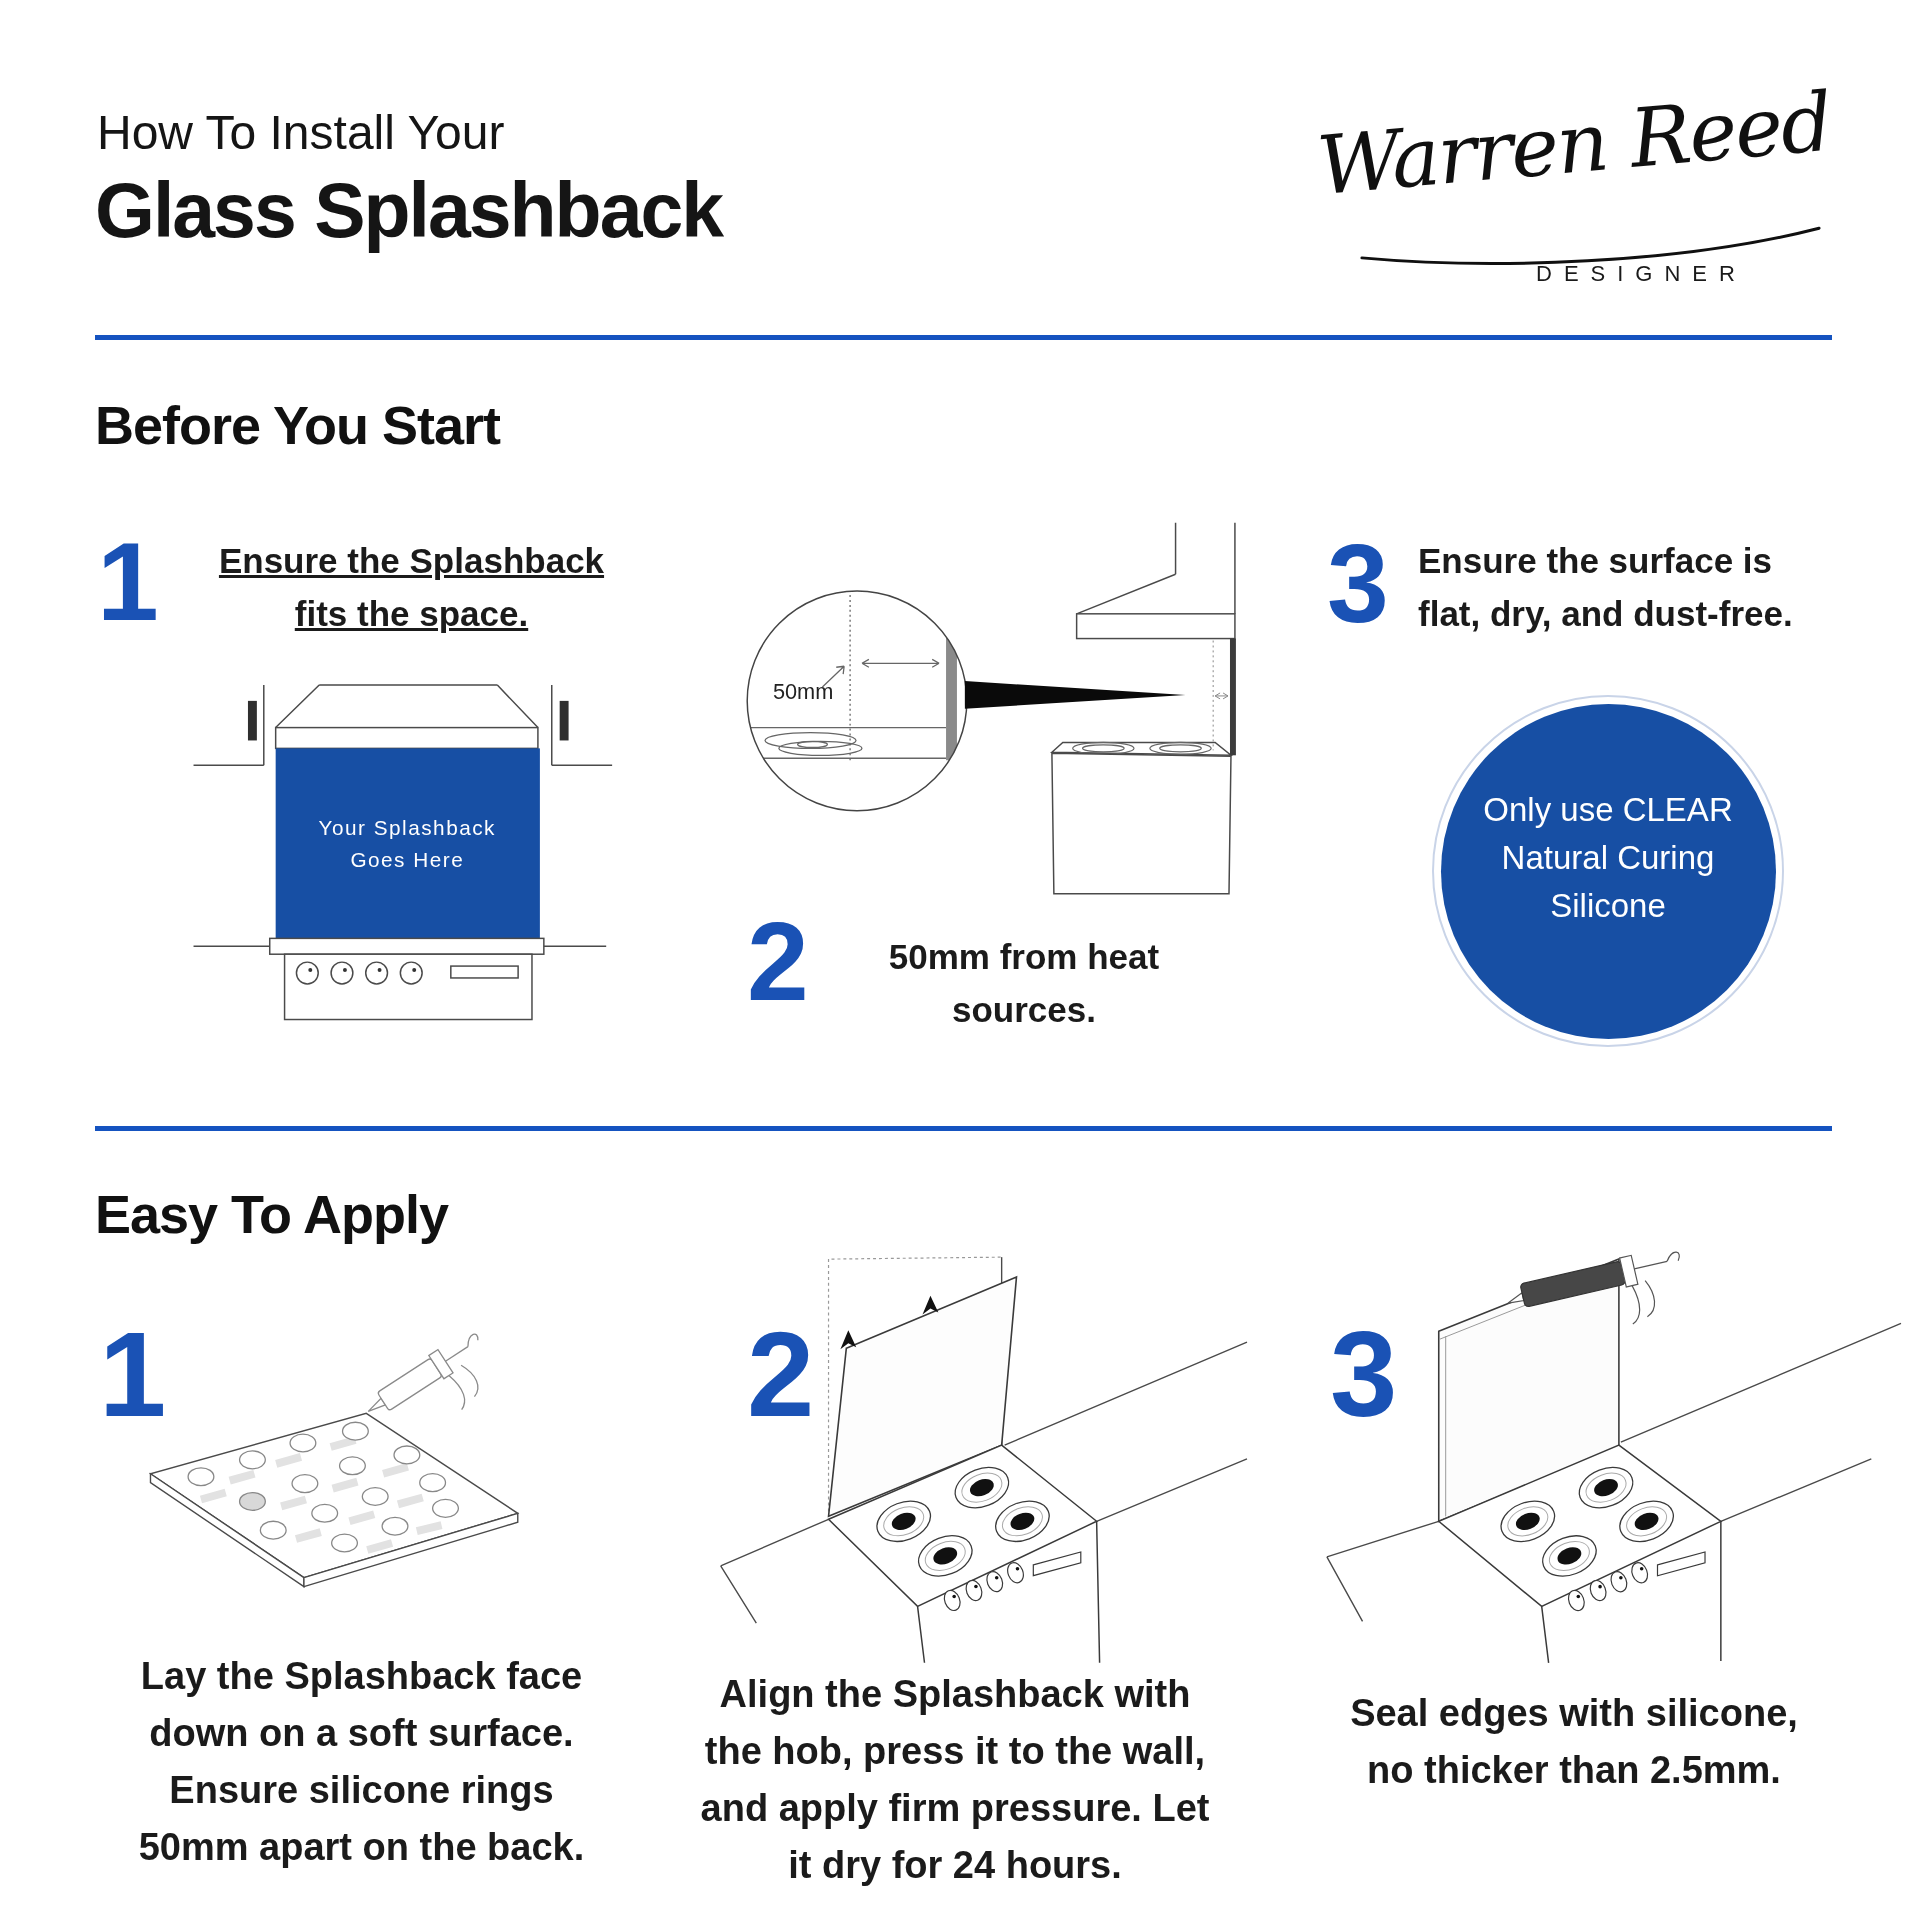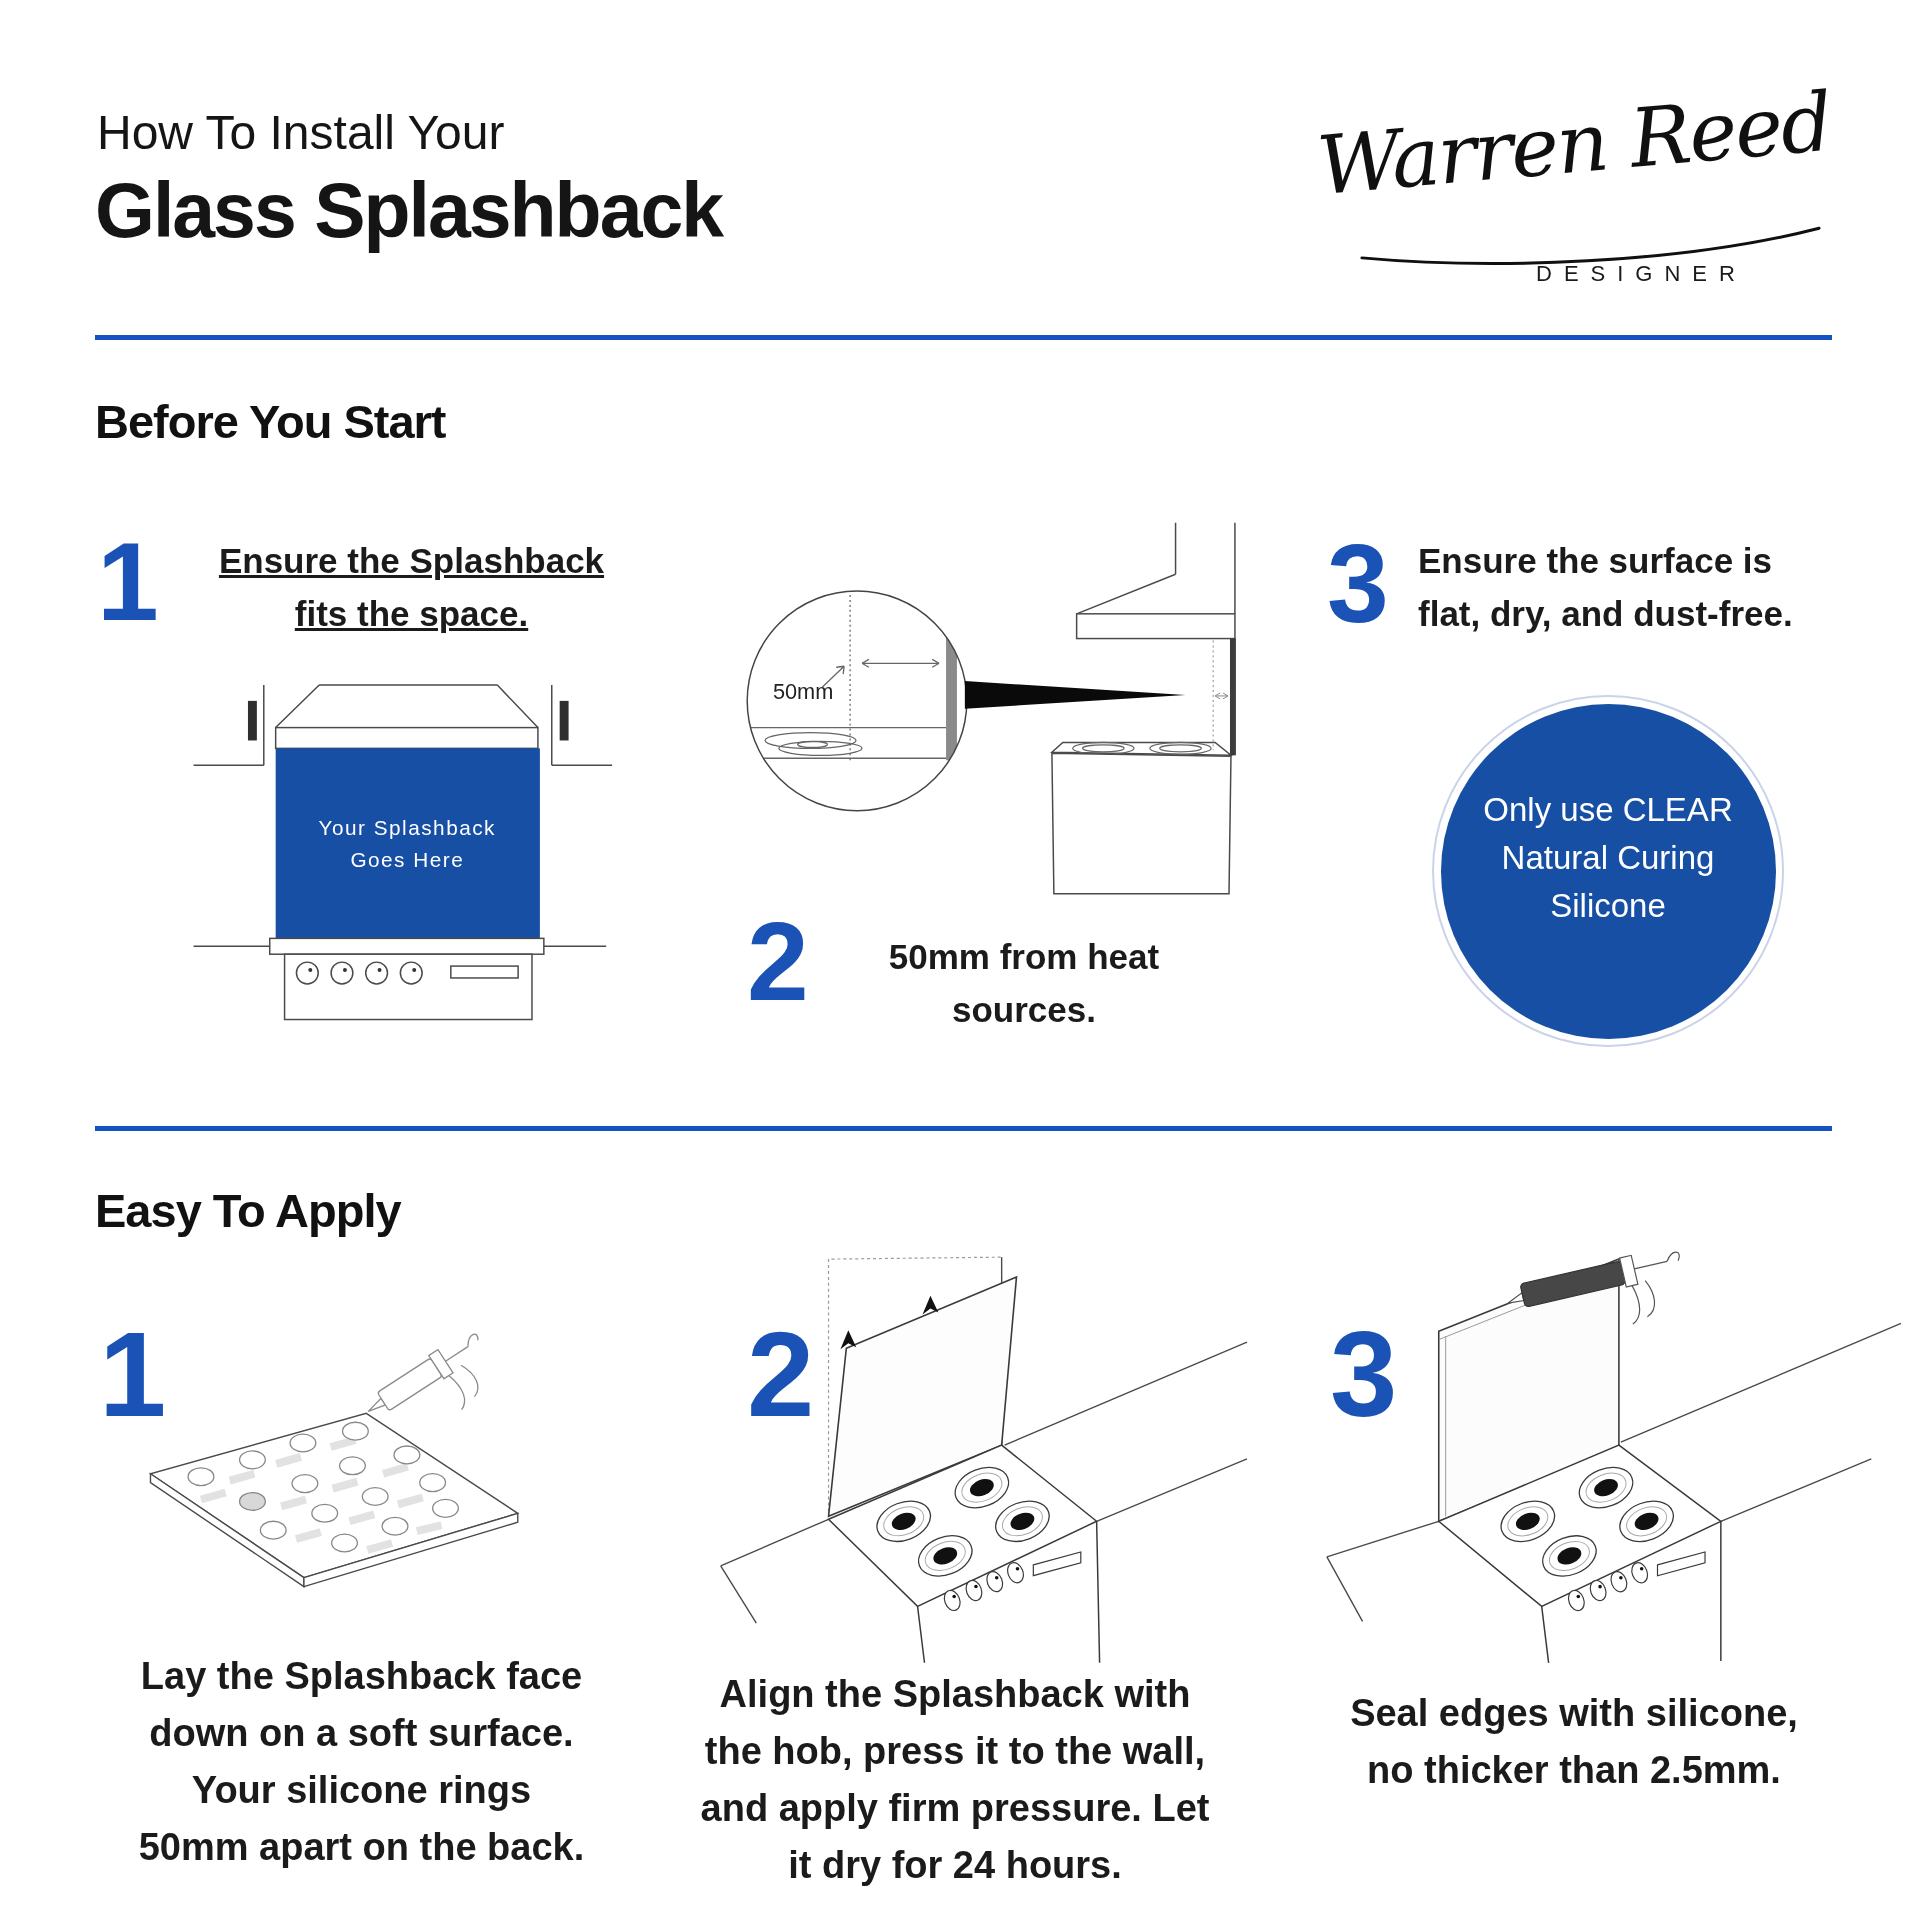--- a/index.html
+++ b/index.html
@@ -7,21 +7,21 @@
   .page{position:absolute;inset:0;background:#fff;overflow:hidden;}
   .abs{position:absolute;}
   .title-small{left:97px;top:105px;font-size:48px;font-weight:400;letter-spacing:0;}
   .title-big{left:95px;top:166px;font-size:77px;font-weight:700;letter-spacing:-2px;}
   .logo{left:1267px;top:87px;width:614px;height:228px;}
   .logo-script{position:absolute;left:0;top:10px;width:100%;text-align:center;font-family:"DejaVu Serif","Liberation Serif",serif;font-style:italic;font-size:81px;font-weight:400;color:#101010;transform:rotate(-5deg);letter-spacing:-2px;}
   .logo-swash{position:absolute;left:87px;top:135px;width:473px;height:48px;}
   .logo-sub{position:absolute;left:269px;top:174px;font-size:22px;letter-spacing:12px;color:#1a1a1a;font-weight:400;}
   .divider{left:95px;width:1737px;height:5px;background:var(--divider-blue,#1553C0);}
   .d1{top:335px;} .d2{top:1126px;}
-  .section-heading{font-size:47px;font-weight:700;letter-spacing:-1px;color:#111;}
+  .section-heading{font-size:54px;font-weight:700;letter-spacing:-1px;color:#111;}
   .h-before{left:95px;top:394px;}
   .h-apply{left:95px;top:1183px;}
   .num{color:var(--accent-blue,#1A52B5);font-weight:700;line-height:1;}
   .num-top{font-size:111px;}
   .num-bottom{font-size:121px;}
   .step-text{font-size:35px;font-weight:700;line-height:1.5;color:#1b1b1b;}
   .step-text div{white-space:nowrap;}
   .t-center{text-align:center;}
   .caption{font-size:38px;font-weight:700;line-height:1.5;color:#1b1b1b;text-align:center;}
   .caption div{white-space:nowrap;}
@@ -312,21 +312,21 @@
         <circle cx="307" cy="334" r="1.8"></circle>
           <circle cx="328" cy="325" r="1.8"></circle>
       </g>
       <polygon points="344,321 392,308 392,319 344,332" fill="#fff" stroke="#3a3a3a" stroke-width="1.2"></polygon>
     </g>
   </svg>
 
   <div class="abs caption" style="left:94px;top:1648px;width:535px;">
     <div>Lay the Splashback face</div>
     <div>down on a soft surface.</div>
-    <div>Your silicone rings</div>
+    <div>Ensure silicone rings</div>
     <div>50mm apart on the back.</div>
   </div>
   <div class="abs caption" style="left:648px;top:1666px;width:614px;">
     <div>Align the Splashback with</div>
     <div>the hob, press it to the wall,</div>
     <div>and apply firm pressure. Let</div>
     <div>it dry for 24 hours.</div>
   </div>
   <div class="abs caption" style="left:1297px;top:1685px;width:554px;">
     <div>Seal edges with silicone,</div>

